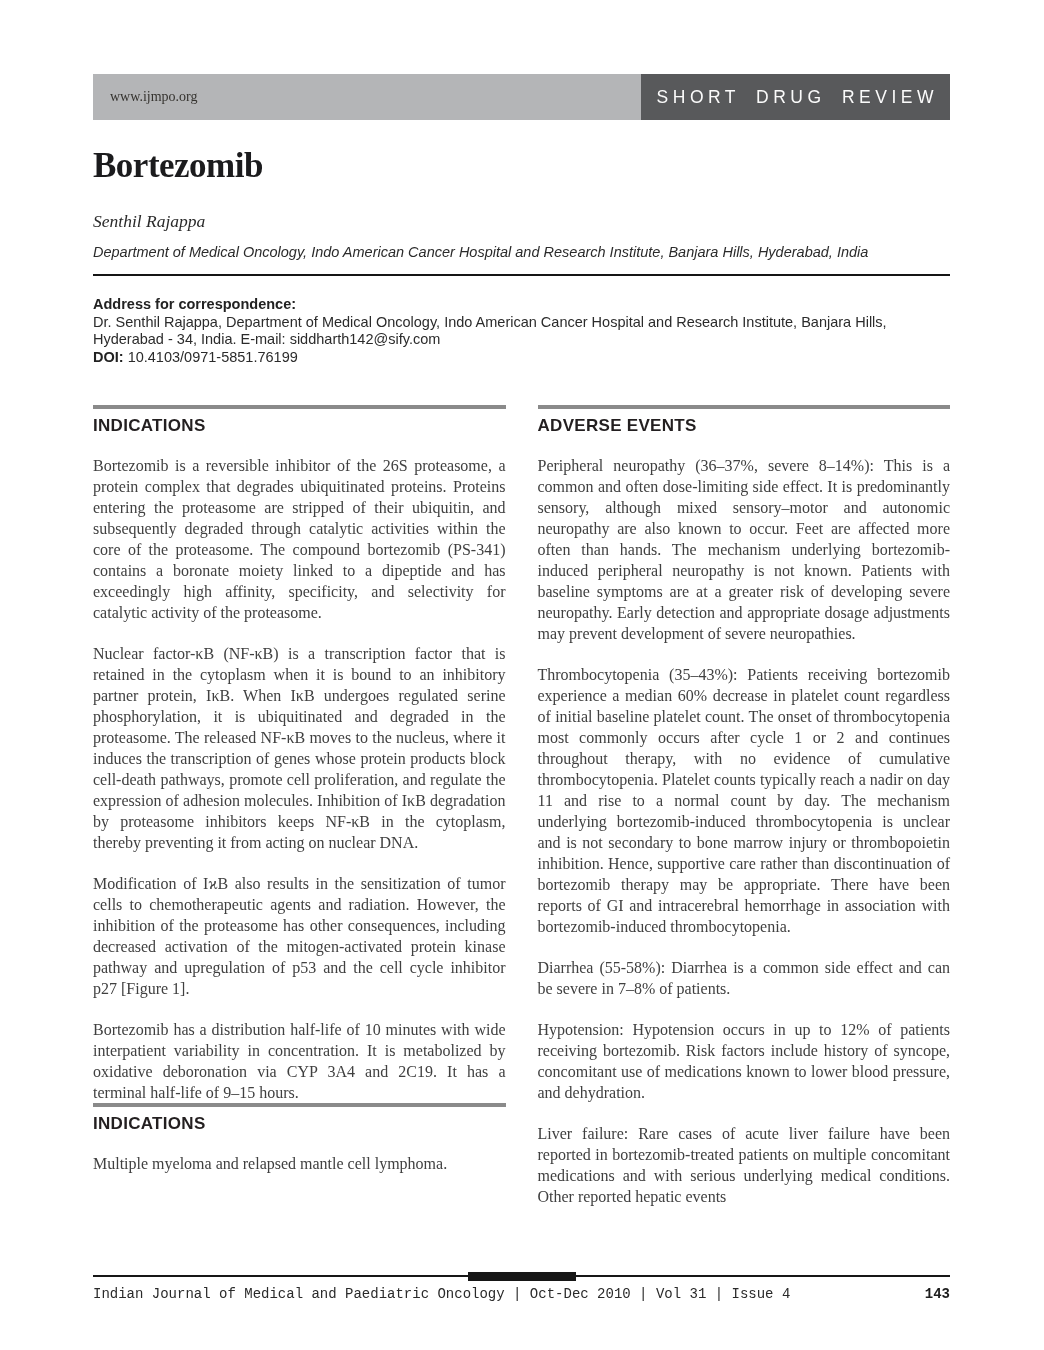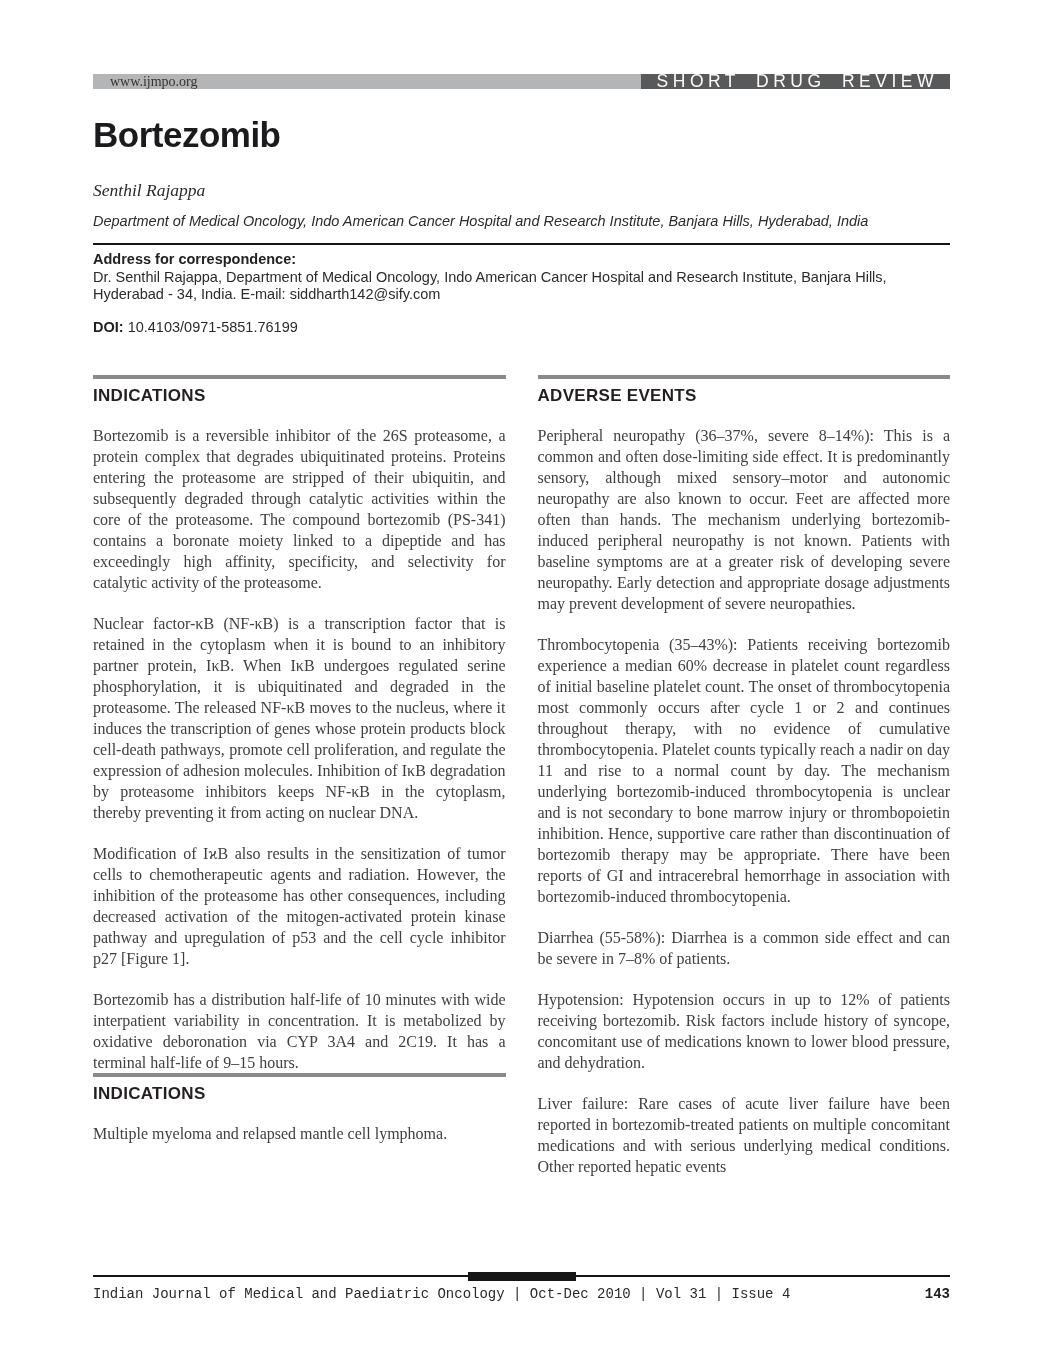--- a/index.html
+++ b/index.html
@@ -2,35 +2,35 @@
 <html><head>
 <meta charset="utf-8">
 <style>
   html, body { margin:0; padding:0; background:#ffffff; }
   .page {
     position:relative; width:1044px; height:1350px; box-sizing:border-box;
     padding:74px 94px 0 93px; background:#ffffff;
     font-family:"Liberation Serif", serif; color:#231f20;
     overflow:hidden;
   }
-  .header-bar { display:flex; align-items:stretch; height:15px; background:#b4b5b7; }
+  .header-bar { display:flex; align-items:stretch; height:46px; background:#b4b5b7; }
   .header-url { flex:1; display:flex; align-items:center; padding-left:17px;
     font-size:14px; color:#35332f; }
   .header-badge { display:flex; align-items:center; background:#58595b; color:#fbfbfb;
     font-family:"Liberation Sans", sans-serif; font-size:17.5px; font-weight:500;
     letter-spacing:4.5px; word-spacing:7px; padding:0 12px 0 16px; white-space:nowrap; }
-  h1.title { margin:26px 0 0; font-family:Liberation Sans, sans-serif;
+  h1.title { margin:26px 0 0; font-family:Liberation Serif, serif;
     font-size:35px; font-weight:bold; letter-spacing:-0.5px; color:#1b1b1d; }
   .author { margin-top:25px; font-style:italic; font-size:17.5px; color:#2a2a2a; }
   .affiliation { margin-top:12px; font-family:"Liberation Sans", sans-serif;
     font-style:italic; font-size:14.5px; color:#2b2b2b; }
-  .correspondence { margin-top:14px; border-top:2px solid #151515; padding-top:6px;
+  .correspondence { margin-top:14px; border-top:2px solid #151515; padding-top:20px;
     font-family:"Liberation Sans", sans-serif; font-size:14.5px; line-height:17.5px; color:#2b2b2b; }
   .corr-label { font-weight:bold; color:#222; }
-  .doi-line { margin-top:15px; font-family:"Liberation Sans", sans-serif;
+  .doi-line { font-family:"Liberation Sans", sans-serif;
     font-size:14.5px; color:#2b2b2b; }
   .doi-label { font-weight:bold; color:#222; }
   .columns { display:flex; gap:32px; margin-top:40px; }
   .col { flex:1; min-width:0; }
   h2.sec { border-top:4px solid #8a8a8a; margin:0 0 20px; padding-top:7px;
     font-family:"Liberation Sans", sans-serif; font-size:17px; font-weight:bold;
     letter-spacing:0.3px; color:#231f20; line-height:19px; }
   .col p { margin:0 0 20px; font-size:16px; line-height:21px; text-align:justify;
     color:#404040; }
   .col p:last-child { margin-bottom:0; }

